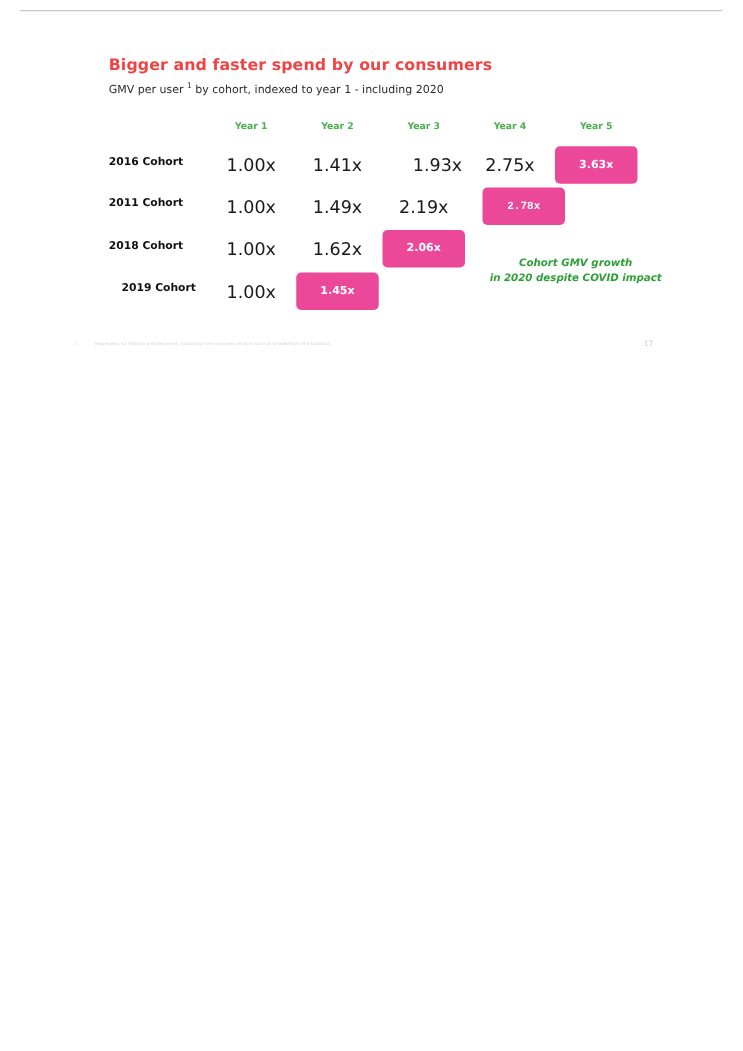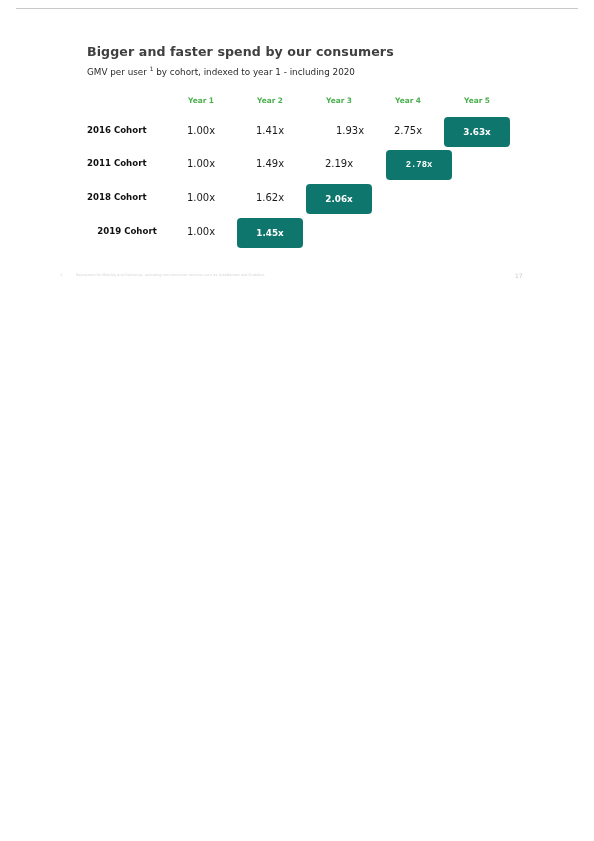--- a/index.html
+++ b/index.html
@@ -30,21 +30,21 @@
     height: 1px;
     background: #c8c8c8;
   }
 
   .title {
     position: absolute;
     left: 87px;
     top: 44px;
     font-size: 12.6px;
     font-weight: bold;
-    color: #404040;
+    color: #ef4444;
     letter-spacing: 0.1px;
     white-space: nowrap;
   }
 
   .subtitle {
     position: absolute;
     left: 87px;
     top: 67px;
     font-size: 8.8px;
     font-weight: normal;
@@ -82,27 +82,27 @@
     font-size: 8.6px;
     font-weight: bold;
     color: #111111;
     white-space: nowrap;
   }
 
   .cell {
     position: absolute;
     width: 66px;
     text-align: center;
-    font-size: 10px;
+    font-size: 14px;
     color: #1a1a1a;
     white-space: nowrap;
   }
 
   .cell.highlight {
-    background: #0f766e;
+    background: #ec4899;
     color: #ffffff;
     border-radius: 4px;
     height: 30px;
     line-height: 30px;
     font-weight: bold;
     font-size: 8.8px;
   }
 
   .annotation {
     position: absolute;
@@ -169,18 +169,22 @@
       <div class="cell highlight" style="left: 386px; top: 150px; font-family: Liberation Mono, monospace;">2.78x</div>
       <div class="row-label" style="top: 192px;">2018 Cohort</div>
       <div class="cell" style="left: 168px; top: 192px;">1.00x</div>
       <div class="cell" style="left: 237px; top: 192px;">1.62x</div>
       <div class="cell highlight" style="left: 306px; top: 184px;">2.06x</div>
       <div class="row-label" style="top: 226px; text-align: center;">2019 Cohort</div>
       <div class="cell" style="left: 168px; top: 226px;">1.00x</div>
       <div class="cell highlight" style="left: 237px; top: 218px;">1.45x</div>
     </div>
 
+  <div class="annotation">
+    <div>Cohort GMV growth</div>
+    <div>in 2020 despite COVID impact</div>
+  </div>
 
   <div class="footnote"><span class="fn-marker">1.</span><span>Represents for Mobility and Deliveries, excluding non-consumer services such as GrabRentals and GrabKios.</span></div>
 
   <div class="page-number">17</div>
 
 </div>
 
 </body></html>

